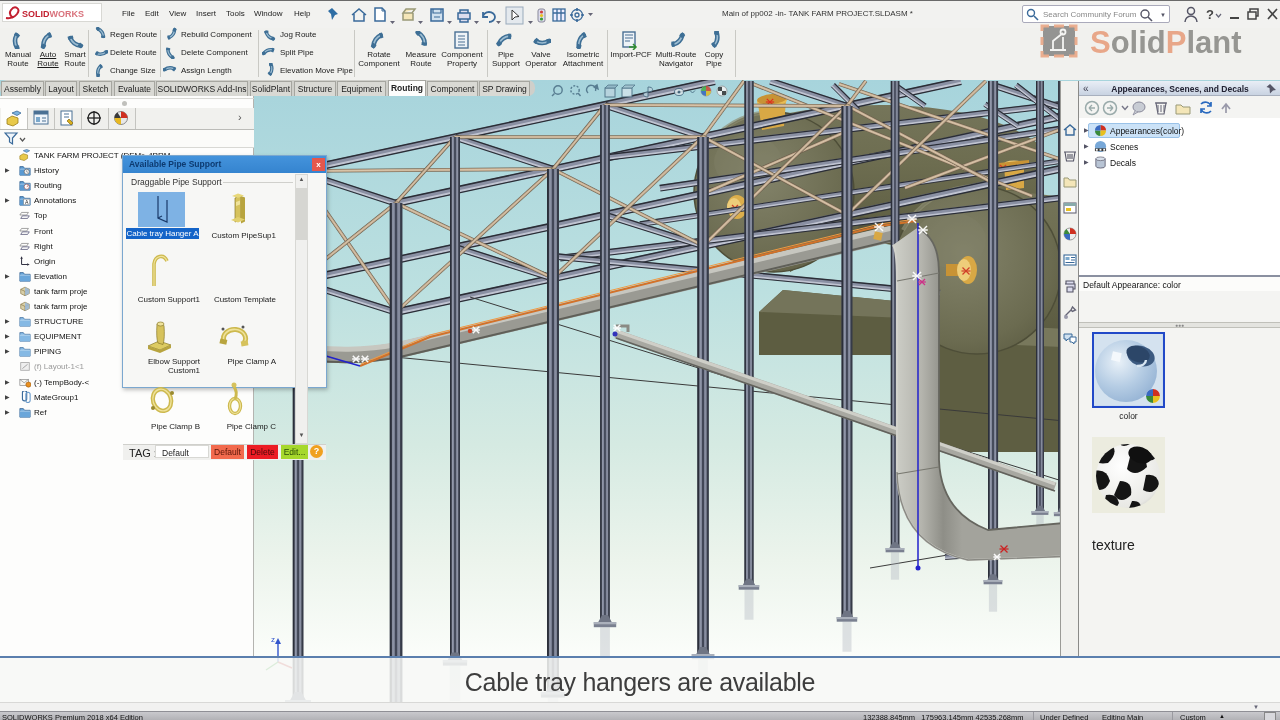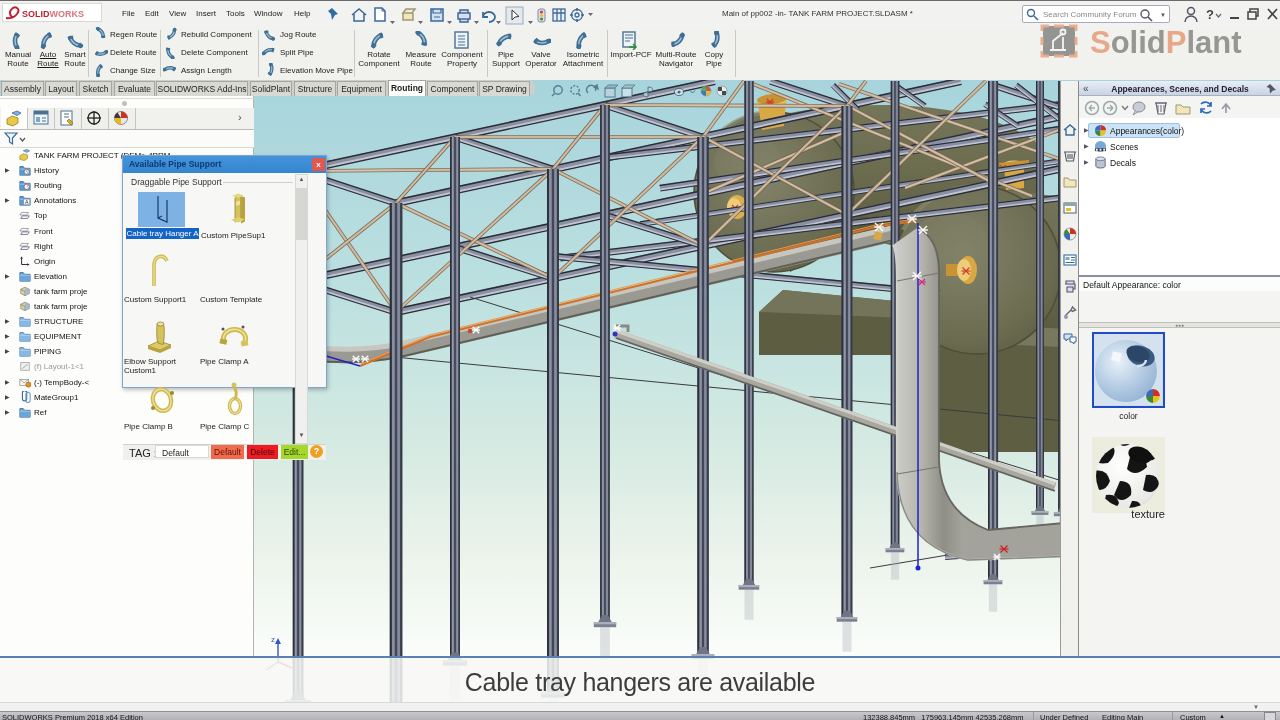--- a/index.html
+++ b/index.html
@@ -20,21 +20,21 @@
   .trow{position:absolute;left:0;width:250px;height:15px;font-size:8px;color:#1b1b1b;white-space:nowrap;}
   .trow .lbl{position:absolute;left:34px;top:3px;}
   .trow .arr{position:absolute;left:5px;top:3px;font-size:6px;color:#444;}
   .ticon{position:absolute;left:19px;top:1px;width:12px;height:12px;}
   #dlg{left:86px;top:155px;width:205px;height:233px;background:#f7f7f5;border:1px solid #7ba7cf;box-sizing:border-box;
        box-shadow:1px 2px 4px rgba(0,0,0,0.25);margin-left:36px;}
   #dlgtitle{position:absolute;left:0;top:0;width:100%;height:17px;background:linear-gradient(#4493dc,#3584cf);
        color:#0d3a70;font-size:8.5px;font-weight:bold;line-height:17px;padding-left:6px;box-sizing:border-box;}
   #dlgclose{position:absolute;right:1px;top:2px;width:13px;height:13px;background:#e4574d;color:#fff;
        font-size:8px;font-weight:bold;text-align:center;line-height:13px;}
-  .ditem{position:absolute;text-align:left;font-size:8px;color:#1a1a1a;line-height:9px;white-space:nowrap;}
+  .ditem{position:absolute;text-align:right;font-size:8px;color:#1a1a1a;line-height:9px;white-space:nowrap;}
   #rstrip{left:1060px;top:81px;width:18px;height:575px;background:#f1f1ee;border-left:1px solid #9a9a96;box-sizing:border-box;}
   #rpane{left:1078px;top:81px;width:202px;height:575px;background:#f4f4f2;border-left:1px solid #8a8a88;box-sizing:border-box;}
   #caption{left:0;top:656px;width:1280px;height:46px;background:rgba(247,248,246,0.85);border-top:2px solid #5b7fae;box-sizing:border-box;}
   #captxt{position:absolute;width:100%;top:10px;text-align:center;font-size:25px;color:#3d3d3d;letter-spacing:-0.3px;}
   #status1{left:0;top:702px;width:1280px;height:9px;background:#f1f1f0;border-top:1px solid #d8d8d6;box-sizing:border-box;}
   #status2{left:0;top:711px;width:1280px;height:9px;background:linear-gradient(#c9c9cd,#b2b2b6);border-top:1px solid #8f8f95;
      font-size:7.5px;color:#111;box-sizing:border-box;}
 </style>
 </head>
 <body>
@@ -1201,21 +1201,21 @@
 <path d="M 2 34 q 13 -3 16 10 q -5 13 -17 7 Z"></path>
 <path d="M 28 44 q 13 0 11 14 q -10 10 -17 0 Z"></path>
 <path d="M 54 38 q 12 -2 13 10 q -6 11 -16 5 Z"></path>
 <path d="M 14 58 q 11 -2 13 8 q -5 11 -16 5 Z"></path>
 <path d="M 40 64 q 10 -1 9 9 q -7 7 -13 1 Z"></path>
 <path d="M 56 10 q 10 0 8 11 q -8 6 -12 -2 Z"></path>
 <path d="M 30 -4 q 11 1 8 11 q -9 5 -12 -3 Z"></path>
 </g>
 <ellipse cx="48" cy="18" rx="12" ry="8" fill="#101010" transform="rotate(20 48 18)"></ellipse>
 </svg></div>
-    <div style="position:absolute;left:13px;top:427px;width:73px;text-align:right;font-size:11px;color:#222">texture</div>
+    <div style="position:absolute;left:13px;top:456px;width:73px;text-align:left;font-size:14px;color:#222">texture</div>
     </div>
   <div class="abs" id="caption">
       <div id="captxt">Cable tray hangers are available</div>
     </div>
   <div class="abs" id="status1">
     <span style="position:absolute;left:1253px;top:1px;font-size:6px;color:#667">▼</span>
   </div>
   <div class="abs" id="status2">
     <span style="position:absolute;left:2px;top:1px">SOLIDWORKS Premium 2018 x64 Edition</span>
     <span style="position:absolute;left:863px;top:1px">132388.845mm&nbsp;&nbsp;&nbsp;175963.145mm&nbsp;42535.268mm</span>

